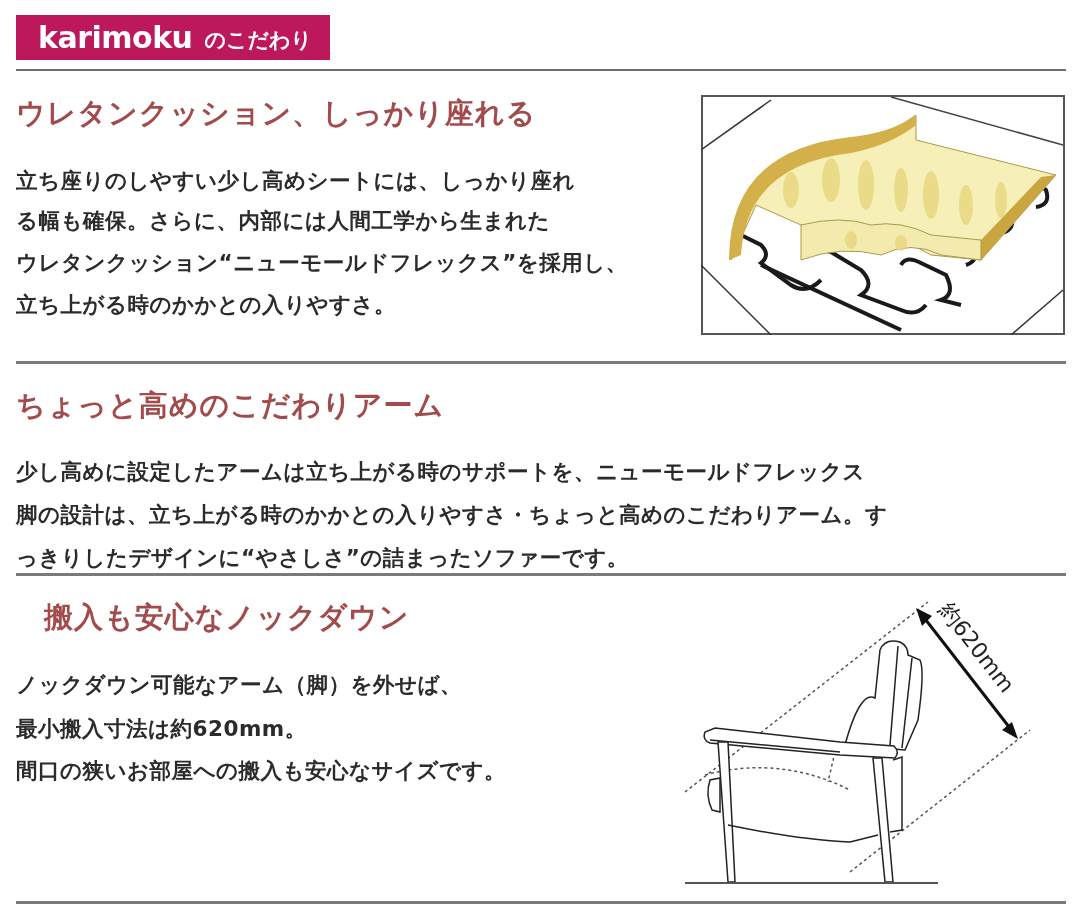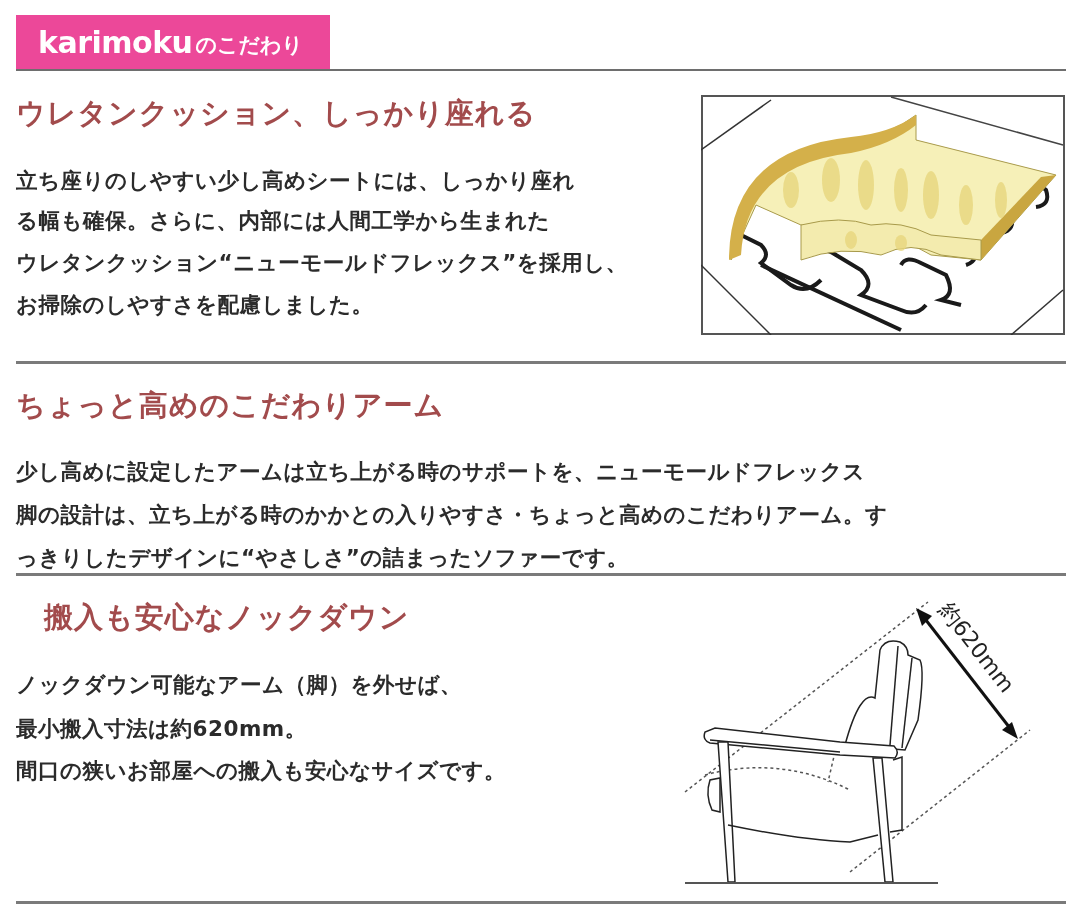--- a/index.html
+++ b/index.html
@@ -1,22 +1,22 @@
 <!DOCTYPE html>
 <html><head>
 <meta charset="utf-8">
 <style>
   html, body { margin: 0; padding: 0; background: #ffffff; }
   body { width: 1080px; height: 917px; position: relative; overflow: hidden;
          font-family: "DejaVu Sans", "Liberation Sans", sans-serif; color: #2a2a2a; }
-  .header-badge { position: absolute; left: 16px; top: 15px; width: 314px; height: 55px;
-                  background: #ec4899; color: #fff; display: flex; align-items: center;
+  .header-badge { position: absolute; left: 16px; top: 15px; width: 314px; height: 45px;
+                  background: #be185d; color: #fff; display: flex; align-items: center;
                   padding-left: 22px; box-sizing: border-box; }
   .brand { font-size: 30px; font-weight: bold; letter-spacing: -0.5px; }
-  .brand-suffix { font-size: 21px; font-weight: bold; margin-left: 3px; margin-top: 4px; }
+  .brand-suffix { font-size: 21px; font-weight: bold; margin-left: 12px; margin-top: 4px; }
   .header-rule { position: absolute; left: 16px; top: 69px; width: 1050px; height: 2px; background: #6e6e6e; }
   .divider { position: absolute; left: 16px; width: 1050px; height: 3px; background: #7a7a7a; }
   .section-title { position: absolute; left: 16px; font-size: 29px; font-weight: bold; color: #a24b4c;
                    letter-spacing: 1px; white-space: nowrap; }
   .body-line { position: absolute; left: 16px; font-size: 21.5px; font-weight: bold; color: #2b2b2b;
                white-space: nowrap; letter-spacing: 0.5px; margin-top: 20px; }
   .figure { position: absolute; }
 </style>
 </head>
 <body>
@@ -24,21 +24,21 @@
 <div class="header-badge">
   <span class="brand">karimoku</span>
   <span class="brand-suffix">のこだわり</span>
 </div>
 <div class="header-rule"></div>
 
 <div class="section-title" style="top:94px;">ウレタンクッション、しっかり座れる</div>
 <div class="body-line" style="top:146px;">立ち座りのしやすい少し高めシートには、しっかり座れ</div>
 <div class="body-line" style="top:186px;">る幅も確保。さらに、内部には人間工学から生まれた</div>
 <div class="body-line" style="top:228px;">ウレタンクッション“ニューモールドフレックス”を採用し、</div>
-<div class="body-line" style="top:270px;">お掃除のしやすさを配慮しました。</div>
+<div class="body-line" style="top:270px;">立ち上がる時のかかとの入りやすさ。</div>
 
 <div class="figure" style="left:701px; top:95px; width:364px; height:240px;">
   <svg width="364" height="240" viewBox="0 0 364 240">
     <rect x="1" y="1" width="362" height="238" fill="#fff" stroke="#555" stroke-width="2"></rect>
 
     <line x1="0" y1="55" x2="70" y2="5" stroke="#333" stroke-width="1.5"></line>
     <line x1="190" y1="2" x2="362" y2="50" stroke="#444" stroke-width="1.5"></line>
     <line x1="0" y1="170" x2="70" y2="240" stroke="#333" stroke-width="1.5"></line>
     <line x1="310" y1="240" x2="362" y2="195" stroke="#333" stroke-width="1.5"></line>
 

